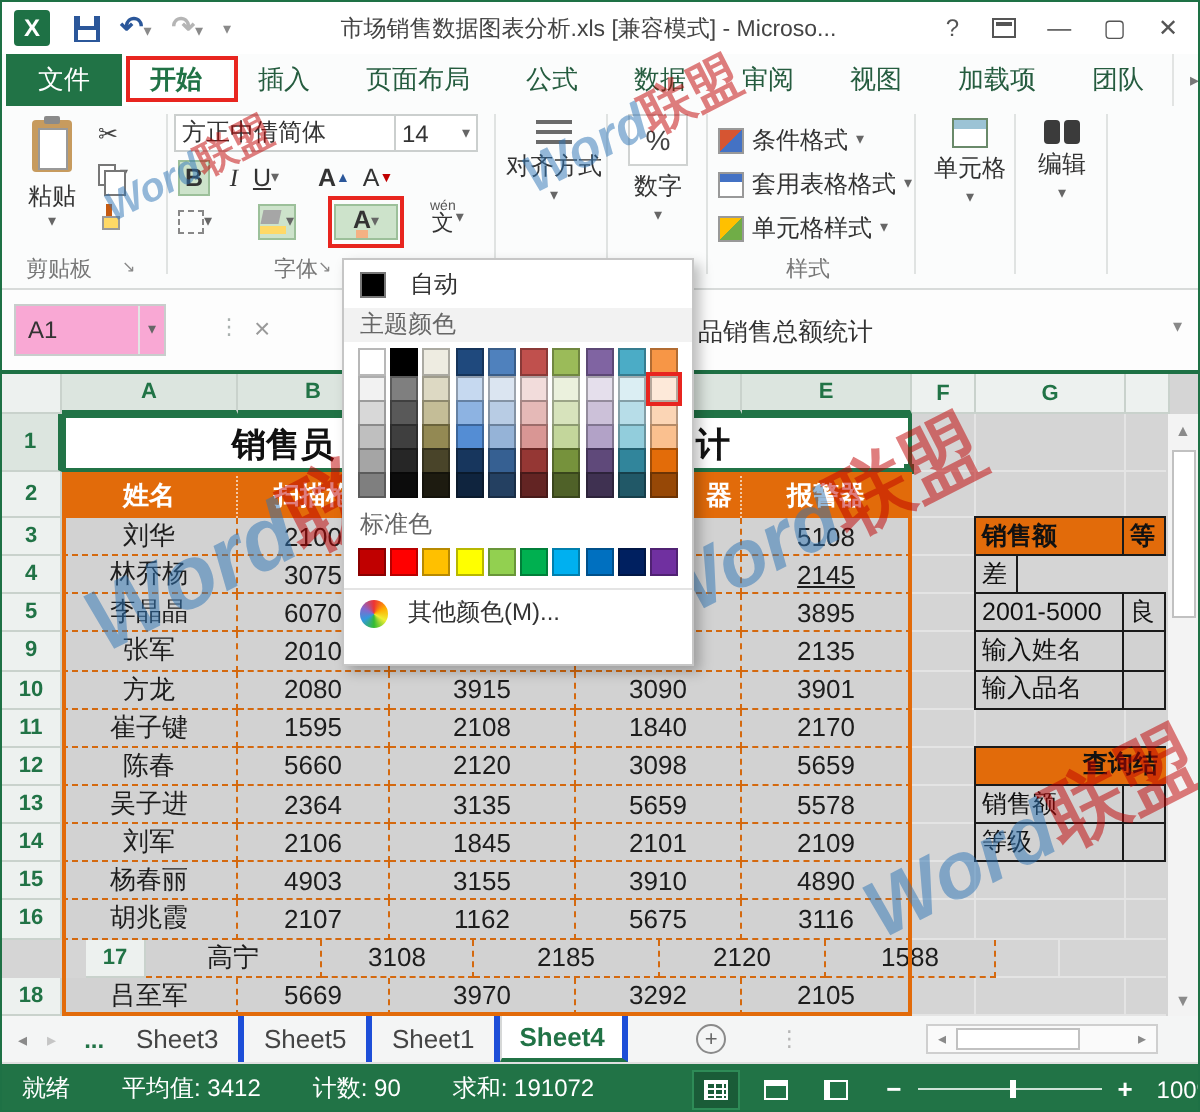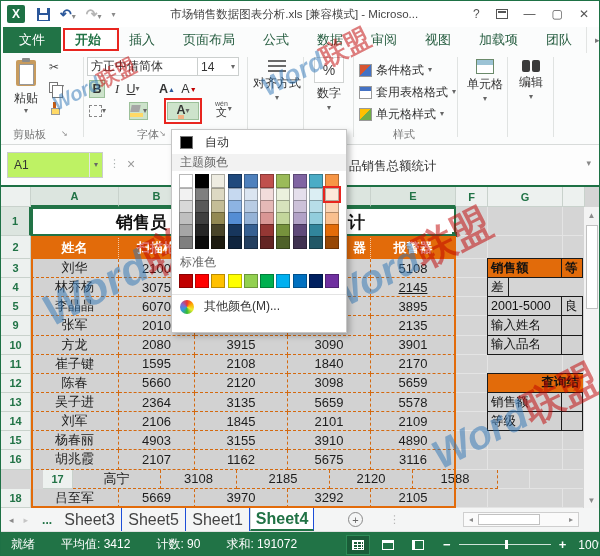--- a/index.html
+++ b/index.html
@@ -66,21 +66,21 @@
 .styico{width:13px;height:13px;border:1px solid #999;display:inline-block;flex-shrink:0}
 .s1{background:linear-gradient(135deg,#D65532 50%,#4472C4 50%)}
 .s2{background:linear-gradient(180deg,#4472C4 35%,#fff 35%)}
 .s3{background:linear-gradient(135deg,#FFC000 50%,#70AD47 50%)}
 .cellsico{width:18px;height:15px;border:1px solid #6a8a6a;background:linear-gradient(180deg,#9CC3D5 35%,#fff 35%);display:inline-block}
 .binoc{width:18px;height:12px;position:relative;display:inline-block}
 .binoc:before,.binoc:after{content:"";position:absolute;top:0;width:8px;height:12px;background:#3b3b3b;border-radius:2px}
 .binoc:before{left:0}.binoc:after{right:0}
 
 .frow{height:42px;background:#FDFDFD;border-bottom:2px solid #1E7145;position:relative}
-.namebox{position:absolute;left:6px;top:7px;width:96px;height:26px;border:1px solid #C9CDCC;background:#bef264;display:flex;align-items:center;font-size:12px;color:#333;padding-left:6px}
+.namebox{position:absolute;left:6px;top:7px;width:76px;height:26px;border:1px solid #C9CDCC;background:#f9a8d4;display:flex;align-items:center;font-size:12px;color:#333;padding-left:6px}
 .namebox .arr{margin-left:auto;padding:0 4px;border-left:1px solid #E3E5E4;height:100%;display:flex;align-items:center}
 .fdots{position:absolute;left:108px;top:12px;color:#AAB1AF;font-size:11px;letter-spacing:1px}
 .fcancel{position:absolute;left:126px;top:11px;color:#9a9a9a;font-size:14px}
 .ftext{position:absolute;left:348px;top:13px;font-size:12.5px;color:#333;white-space:nowrap}
 .fchev{position:absolute;right:8px;top:13px;color:#888;font-size:9px}
 
 .sheet{position:relative;height:321px;background:#D5D5D5;overflow:hidden}
 .row{display:flex}
 .c{display:flex;align-items:center;justify-content:center;font-size:12.5px;flex-shrink:0;overflow:hidden;white-space:nowrap}
 .ch,.rh{background:#EDF1EF;color:#217346;font-size:11px;font-weight:bold;border-right:1px solid #C9D2CC;border-bottom:1px solid #C9D2CC}
@@ -102,21 +102,21 @@
 .tblbox{position:absolute;border:2px solid #E26B0A;pointer-events:none}
 .vsb{position:absolute;right:0;top:20px;bottom:0;width:16px;background:#F3F3F3;border-left:1px solid #D5D5D5;display:flex;flex-direction:column;align-items:center}
 .vsb .sarr{height:16px;display:flex;align-items:center;justify-content:center;color:#8a8a8a;font-size:8px;width:100%}
 .vsb .thumb{width:12px;height:84px;background:#fff;border:1px solid #C1C1C1;margin-top:2px}
 .vsb .dn{margin-top:auto}
 
 .sheetbar{height:24px;background:#F4F5F5;display:flex;align-items:stretch;border-bottom:1px solid #E0E0E0;position:relative;font-size:12px}
 .snav{display:flex;align-items:center;gap:10px;padding:0 8px;color:#8a8a8a;font-size:9px}
 .sellip{display:flex;align-items:center;color:#217346;font-weight:bold;padding:0 6px}
 #stabs{display:flex;align-items:stretch}
-.stab{display:flex;align-items:center;justify-content:center;width:64px;border-right:1px solid #1d4ed8;color:#444;font-size:16px}
+.stab{display:flex;align-items:center;justify-content:center;width:64px;border-right:3px solid #1d4ed8;color:#444;font-size:13px}
 .stab.act{background:#fff;color:#217346;font-weight:bold;border-bottom:2px solid #217346;border-left:1px solid #D6D8D7}
 .plus{width:15px;height:15px;border:1px solid #8a8a8a;border-radius:50%;color:#666;display:flex;align-items:center;justify-content:center;font-size:11px;align-self:center;margin-left:34px}
 .sdots{align-self:center;color:#b5b5b5;margin-left:26px;font-size:11px}
 .hsb{position:absolute;right:20px;top:4px;width:116px;height:15px;border:1px solid #CFCFCF;background:#FAFAFA;display:flex;align-items:center}
 .hsb .sarr{width:14px;text-align:center;color:#8a8a8a;font-size:8px}
 .hsb .thumb{width:62px;height:11px;background:#fff;border:1px solid #C1C1C1}
 
 .status{height:25px;background:#217346;color:#fff;display:flex;align-items:center;font-size:12px;padding:0 10px;gap:0}
 .stit{margin-right:26px;white-space:nowrap}
 .vicons{display:flex;gap:8px;margin-left:24px}

